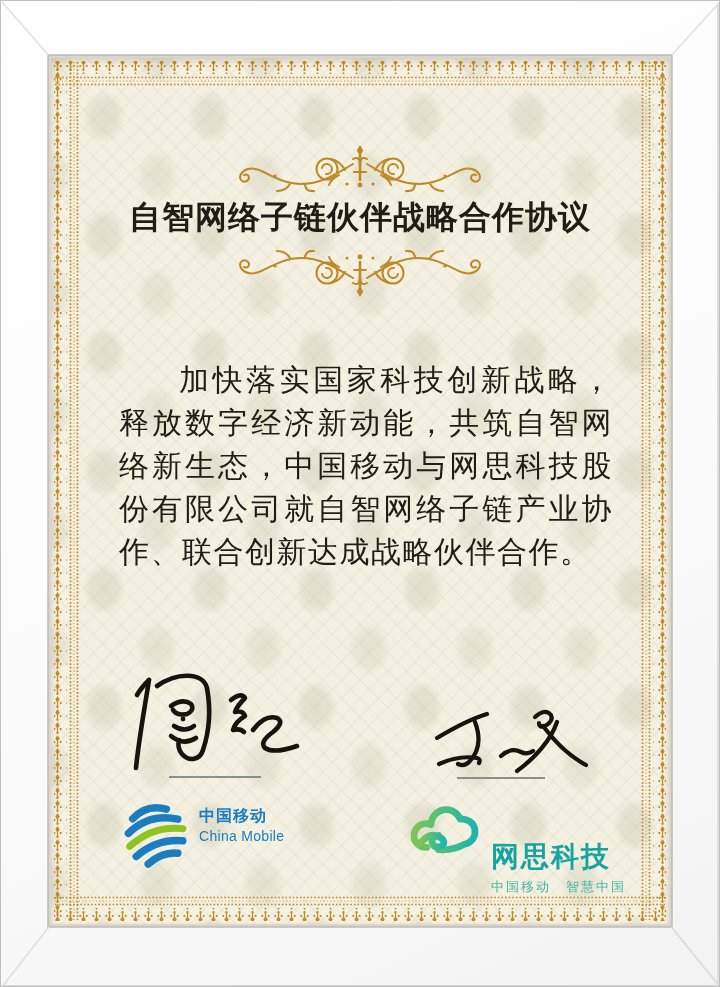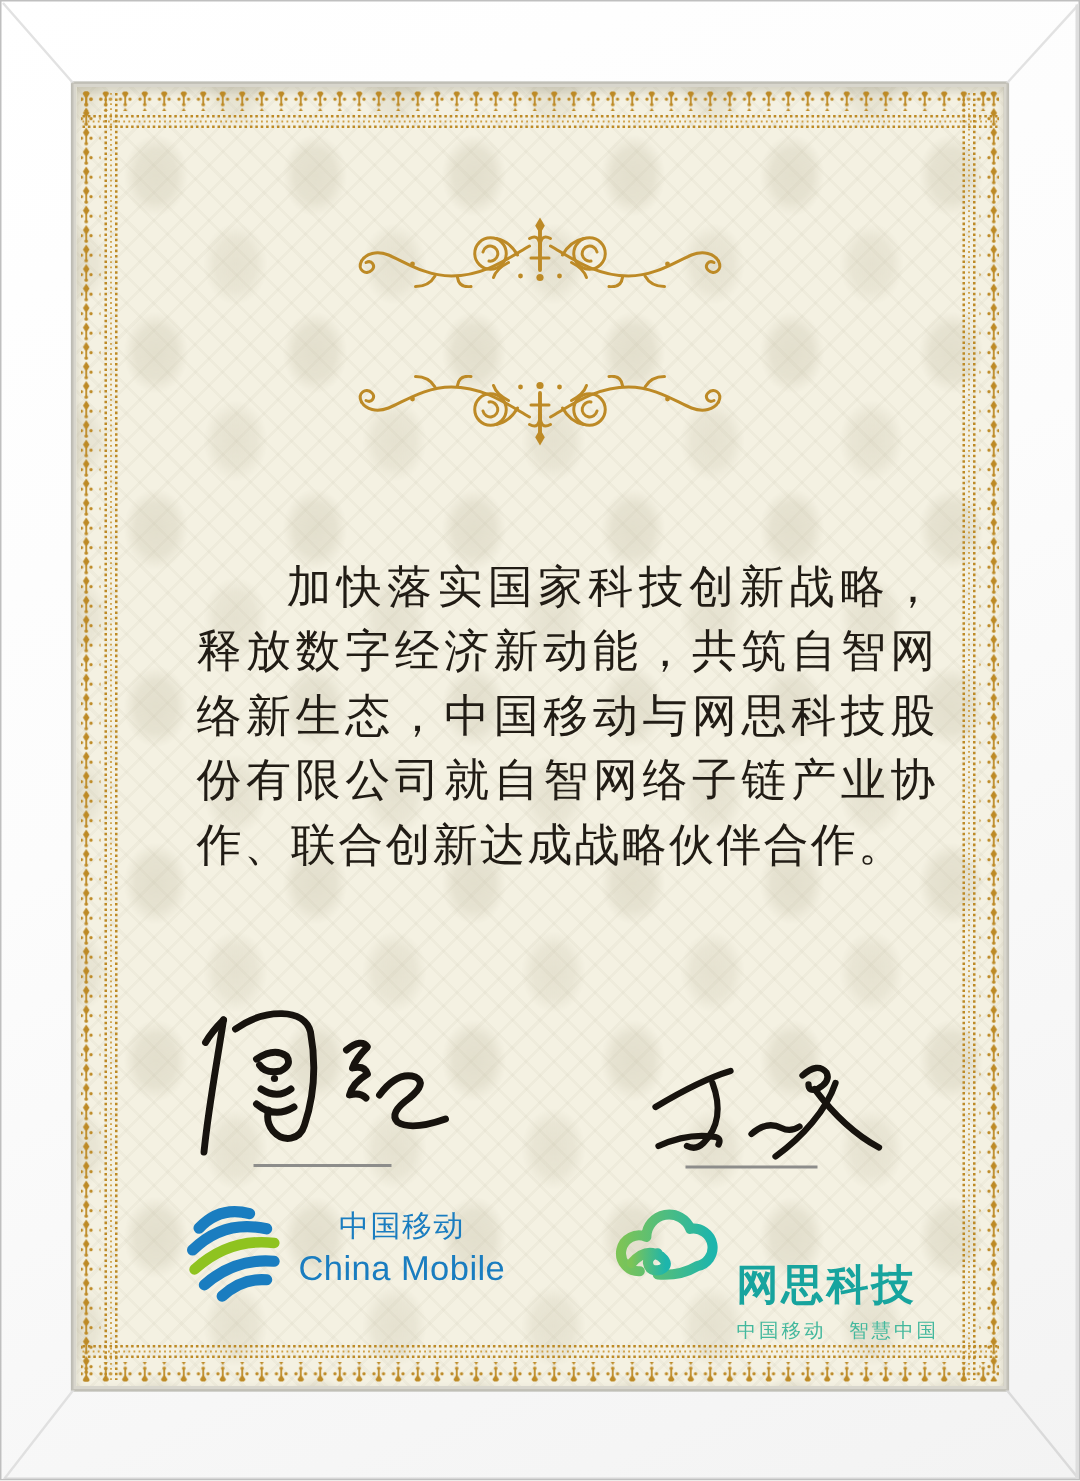--- a/index.html
+++ b/index.html
@@ -38,33 +38,33 @@
   .title{
     position:absolute;left:0;top:138px;width:100%;
     text-align:center;font-size:32px;font-weight:bold;
     letter-spacing:1px;color:#211c15;margin:0;
     font-family:"Liberation Serif", serif;
   }
 
   
   .body-text{
     position:absolute;left:64px;top:296px;width:494px;
-    margin:16px;font-size:30px;line-height:43px;letter-spacing:1.5px;
+    margin:4px;font-size:30px;line-height:43px;letter-spacing:1.5px;
     color:#211c15;text-align:justify;text-indent:2em;
     font-family:"Liberation Serif", serif;
   }
 
   
   .sig{position:absolute;}
   .sig-underline{position:absolute;height:2px;background:#8d8d8b;}
 
   
   .logo-text{position:absolute;display:flex;flex-direction:column;}
-  .cm-cn{font-size:20px;font-weight:normal;color:#1a7dc0;letter-spacing:1px;line-height:1.1;font-family:"Liberation Sans", sans-serif;text-align:center;}
-  .cm-en{font-size:23px;color:#1a7dc0;letter-spacing:.3px;margin-top:3px;font-family:"Liberation Sans", sans-serif;}
+  .cm-cn{font-size:16px;font-weight:bold;color:#1a7dc0;letter-spacing:1px;line-height:1.1;font-family:"Liberation Sans", sans-serif;}
+  .cm-en{font-size:14px;color:#1a7dc0;letter-spacing:.3px;margin-top:3px;font-family:"Liberation Sans", sans-serif;}
   .ns-cn{font-size:28px;font-weight:bold;color:#17a49e;letter-spacing:2px;line-height:1.05;font-family:"Liberation Sans", sans-serif;}
   .ns-tag{font-size:13px;color:#43b89d;letter-spacing:2px;margin-top:7px;font-family:"Liberation Sans", sans-serif;}
 </style>
 </head>
 <body>
 
 <div class="frame">
 
   <svg class="bevel" width="720" height="987" viewBox="0 0 720 987">
     <rect x="47" y="54" width="624" height="872" fill="none" stroke="#bdbcb4" stroke-width="1.5"></rect>
@@ -134,20 +134,21 @@
 
         <line x1="125" y1="6" x2="125" y2="36" stroke-width="2.6"></line>
         <path d="M125,1 l3.2,5.5 -3.2,5.5 -3.2,-5.5 z" fill="#bd8a26" stroke="none"></path>
         <path d="M118,15 q7,-4 7,7"></path>
         <path d="M132,15 q-7,-4 -7,7"></path>
         <line x1="119" y1="28" x2="131" y2="28" stroke-width="2"></line>
         <circle cx="125" cy="41" r="2.4" fill="#bd8a26" stroke="none"></circle>
       </g>
     </svg>
 
+    <h1 class="title">自智网络子链伙伴战略合作协议</h1>
 
     <svg class="flourish bottom" width="250" height="48" viewBox="0 0 250 48">
       <g stroke="#bd8a26" fill="none" stroke-width="2" stroke-linecap="round">
         <g id="halfF2">
           <path d="M118,20 C104,28 88,40 66,40 C48,40 34,30 24,26 C16,23 9,25 6,30"></path>
           <path d="M6,30 c-3,6 3,10 7,6 c2.5,-2.5 0,-7 -4,-5"></path>
           <circle cx="92" cy="25" r="10.5"></circle>
           <path d="M92,25 m-5,-1 a5,5 0 1 1 4,6"></path>
           <path d="M55,40 q-4,7 -13,7"></path>
           <path d="M70,41 q1,7 9,6"></path>

